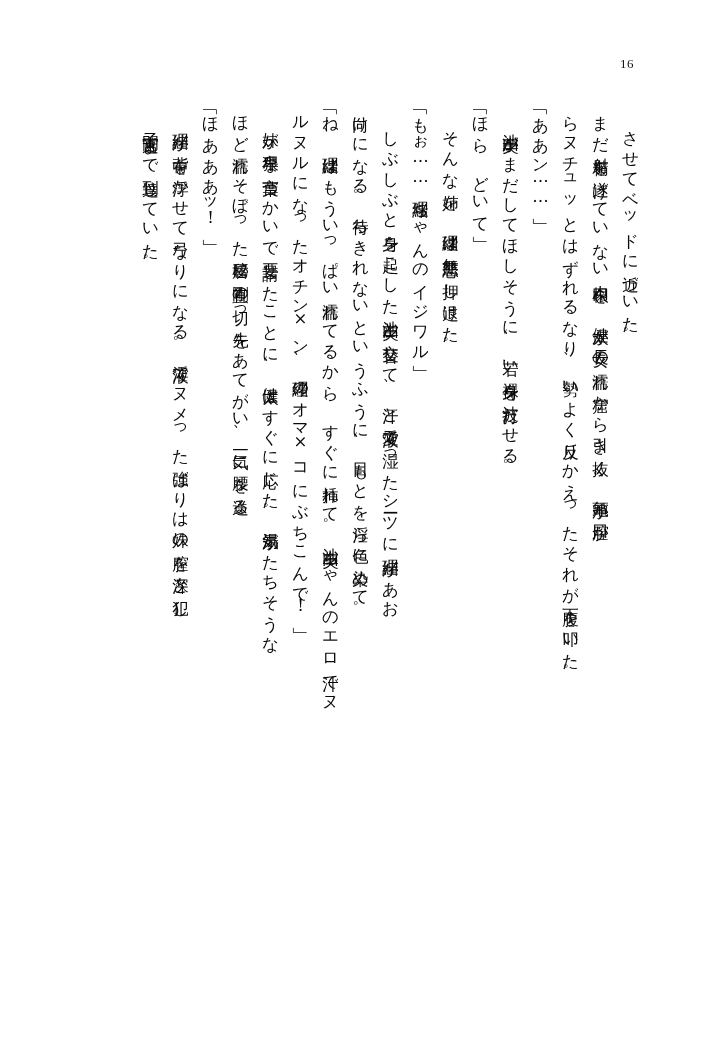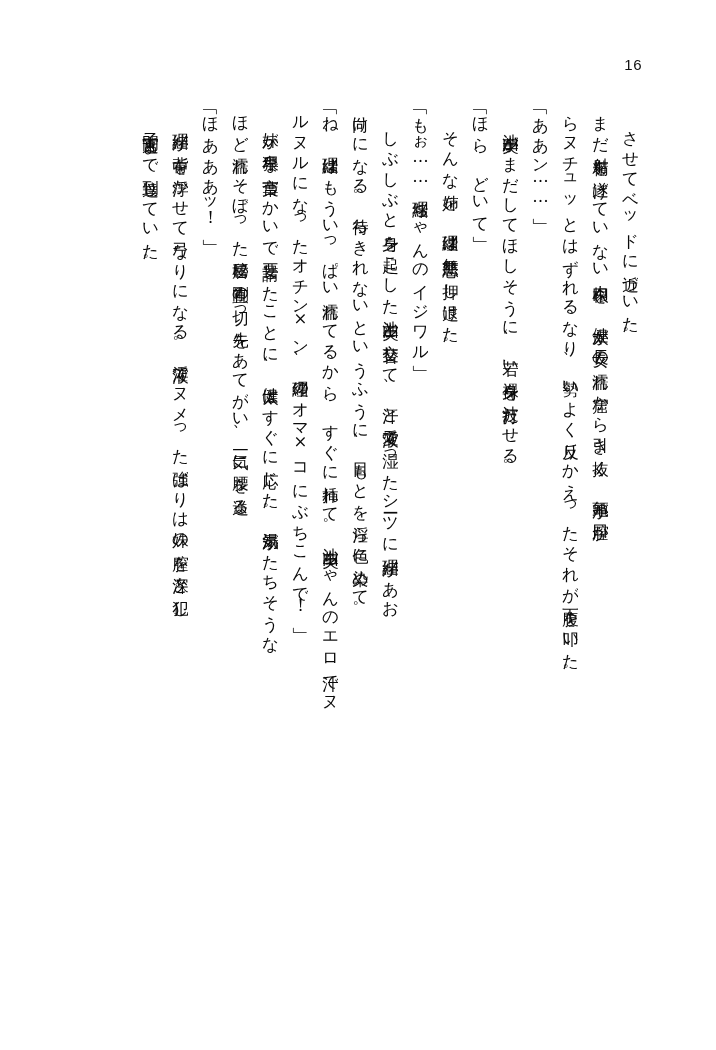--- a/index.html
+++ b/index.html
@@ -20,24 +20,24 @@
     width: 716px;
     height: 1050px;
     background: #ffffff;
     box-sizing: border-box;
   }
 
   
   .page-number {
     position: absolute;
     top: 56px;
-    right: 74px;
-    font-size: 15px;
+    right: 82px;
+    font-size: 13px;
     letter-spacing: 0.5px;
-    font-family: Liberation Sans, sans-serif;
+    font-family: Liberation Serif, serif;
     color: #111;
   }
 
   
   .body-text {
     position: absolute;
     top: 104px;
     right: 78px;
     left: 78px;
     height: 860px;

